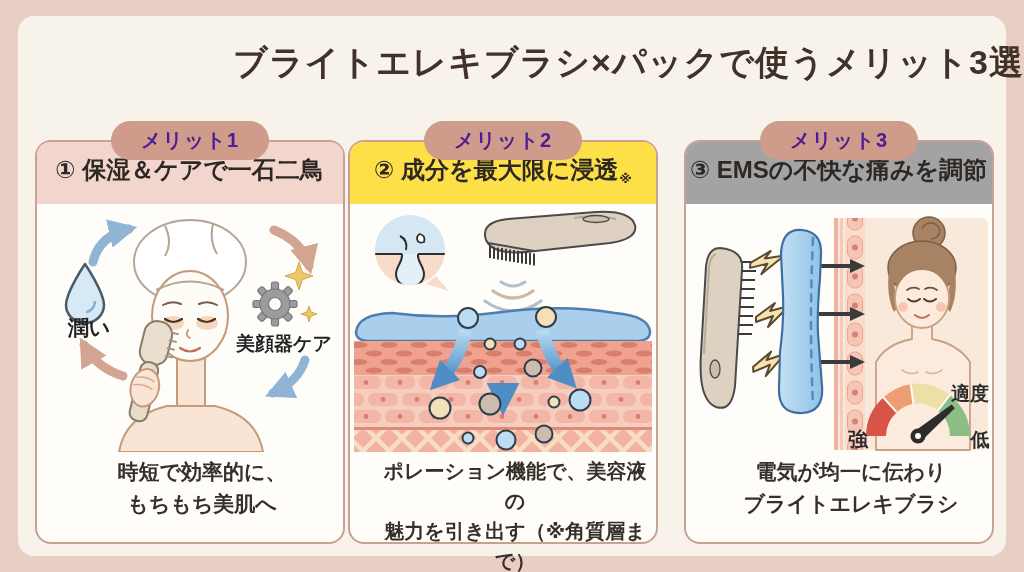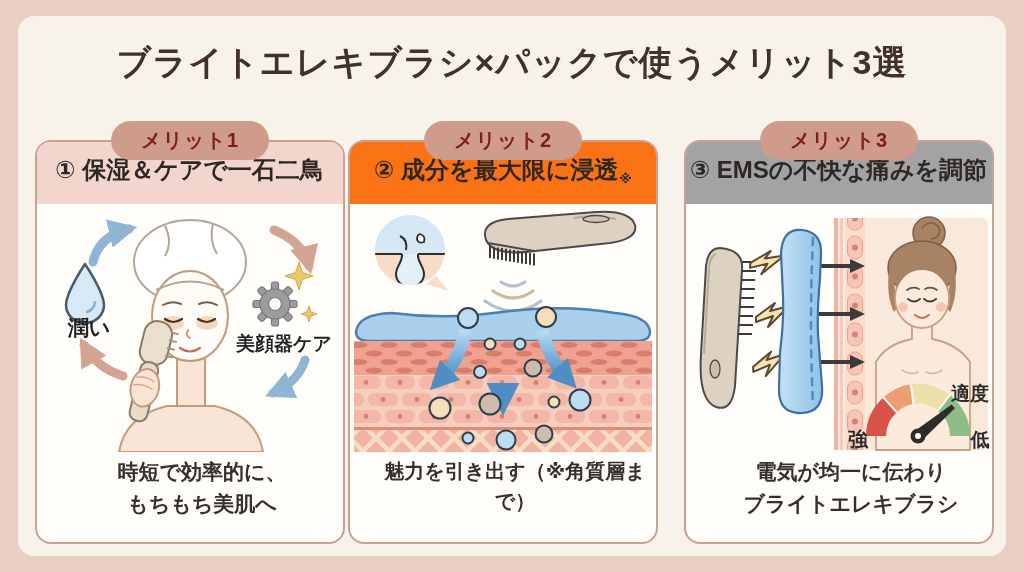--- a/index.html
+++ b/index.html
@@ -6,40 +6,40 @@
   body{
     width:1024px;height:572px;position:relative;overflow:hidden;
     background:#e9cec4;
     font-family:"Liberation Sans","DejaVu Sans",sans-serif;
   }
   .panel{
     position:absolute;left:18px;top:16px;width:988px;height:540px;
     background:#f8f3ea;border-radius:16px;
   }
   .title{
-    position:absolute;top:40px;left:0;width:100%;text-align:center;
+    position:absolute;top:40px;left:0;width:100%;text-align:right;
     font-size:34px;font-weight:800;color:#40312a;letter-spacing:1px;
   }
   .card{
     position:absolute;top:140px;width:310px;height:404px;box-sizing:border-box;
     background:#fffdf9;border:2px solid #c9a094;border-radius:16px;
   }
   .card1{left:35px}.card2{left:348px}.card3{left:684px}
   .badge{
     position:absolute;top:-21px;left:50%;transform:translateX(-50%);
-    background:#cf9c8b;color:#7f1d1d;font-size:20px;font-weight:700;
+    background:#cf9c8b;color:#4c1d95;font-size:20px;font-weight:700;
     padding:6px 30px;border-radius:24px;white-space:nowrap;letter-spacing:1px;
   }
   .card-header{
     height:62px;border-radius:13px 13px 0 0;box-sizing:border-box;
     display:flex;align-items:flex-end;justify-content:center;padding-bottom:18px;
     font-size:24px;font-weight:800;color:#2d2824;white-space:nowrap;
   }
   .card1 .card-header{background:#f2d6cd}
-  .card2 .card-header{background:#f97316}
+  .card2 .card-header{background:#fde047}
   .card3 .card-header{background:#a3a3a3}
   .card-header sup{font-size:13px;font-weight:800;margin-left:1px}
   .illus{display:block;margin:0 auto}
   .caption{
     text-align:center;font-weight:700;color:#37302a;
     font-size:21px;line-height:1.5;margin-top:4px;padding-left:24px;
   }
   .card2 .caption{font-size:20px}
 </style>
 </head>
@@ -212,20 +212,21 @@
       <circle cx="90" cy="204" r="10.5" fill="#f3e0b8"></circle>
       <circle cx="140" cy="200" r="10.5" fill="#cbbcae"></circle>
       <circle cx="204" cy="198" r="5.5" fill="#f3e0b8"></circle>
       <circle cx="230" cy="196" r="10.5" fill="#bcdcf2"></circle>
       <circle cx="118" cy="234" r="5.5" fill="#bcdcf2"></circle>
       <circle cx="156" cy="236" r="9.5" fill="#bcdcf2"></circle>
       <circle cx="194" cy="230" r="8.5" fill="#cbbcae"></circle>
     </g>
   </svg>
   <div class="caption">
+    <div>ポレーション機能で、美容液の</div>
     <div>魅力を引き出す（※角質層まで）</div>
   </div>
 </div>
 
 <div class="card card3">
   <div class="badge">メリット3</div>
   <div class="card-header">
     <span>③ EMSの不快な痛みを調節</span>
       <sup></sup>
   </div>

